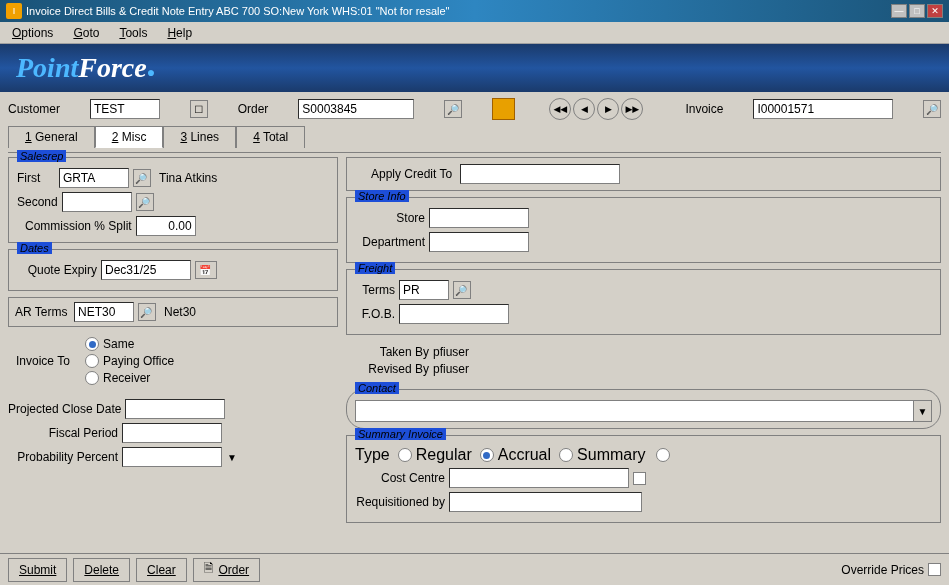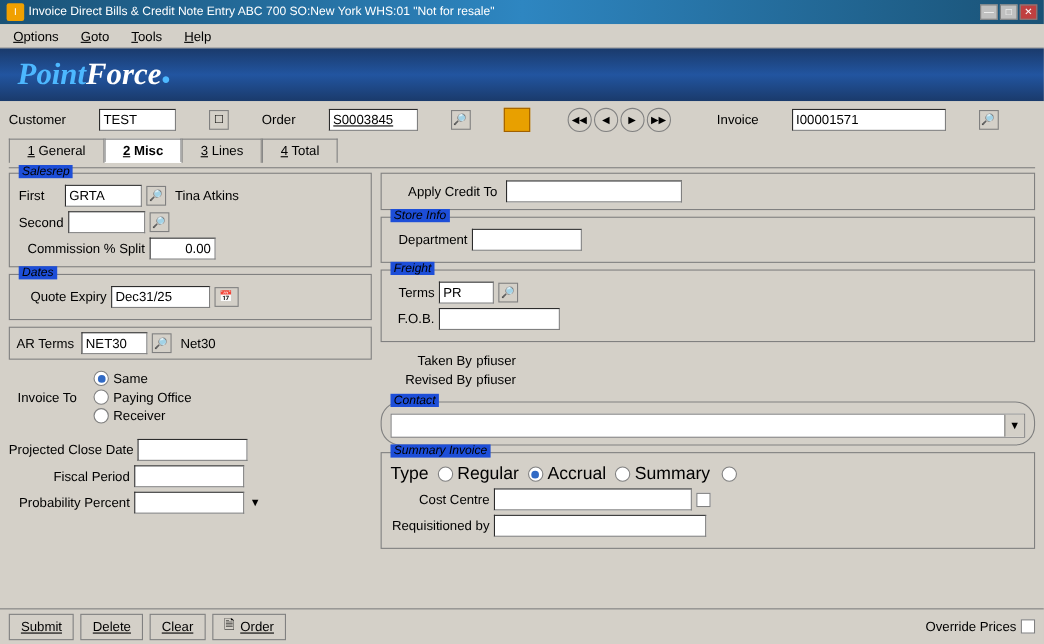--- a/index.html
+++ b/index.html
@@ -62,21 +62,21 @@
     }
     .header-label { font-size: 12px; }
     .header-input {
       border: 1px inset #808080;
       background: white;
       height: 20px;
       padding: 0 3px;
       font-size: 12px;
     }
     .header-input-short { width: 70px; }
-    .header-input-medium { width: 81px; text-decoration: underline; }
+    .header-input-medium { width: 116px; }
     .header-input-long { width: 140px; }
     .small-btn {
       width: 18px; height: 18px;
       background: #d4d0c8;
       border: 1px solid #808080;
       cursor: pointer;
       display: inline-flex;
       align-items: center;
       justify-content: center;
       font-size: 10px;
@@ -110,21 +110,21 @@
       border: 1px solid #808080;
       border-bottom: none;
       cursor: pointer;
       font-size: 12px;
       position: relative;
     }
     .tab.active {
       background: white;
       border-bottom: 1px solid white;
       z-index: 1;
-      font-weight: bold;
+      font-weight: normal;
     }
 
     
     .two-col { display: flex; gap: 8px; }
     .left-col { width: 330px; flex-shrink: 0; }
     .right-col { flex: 1; }
 
     
     .group-box {
       border: 1px solid #808080;
@@ -402,20 +402,24 @@
 
     <div class="right-col">
 
       <div class="apply-credit-row" style="border: 1px solid #808080; padding: 6px 24px; margin-bottom: 6px;">
         <span class="form-label">Apply Credit To</span>
         <input class="form-input" value="" style="width: 160px;">
       </div>
 
       <div class="group-box" style="padding-top: 10px; margin-bottom: 6px;">
         <span class="group-label">Store Info</span>
+        <div class="store-row">
+          <span class="store-label">Store</span>
+          <input class="form-input" value="" style="width: 100px;">
+        </div>
         <div class="store-row">
           <span class="store-label">Department</span>
           <input class="form-input" value="" style="width: 100px;">
         </div>
       </div>
 
       <div class="group-box" style="padding-top: 10px; margin-bottom: 6px;">
         <span class="group-label">Freight</span>
         <div class="form-row">
           <span class="form-label" style="min-width:40px; text-align:right;">Terms</span>

